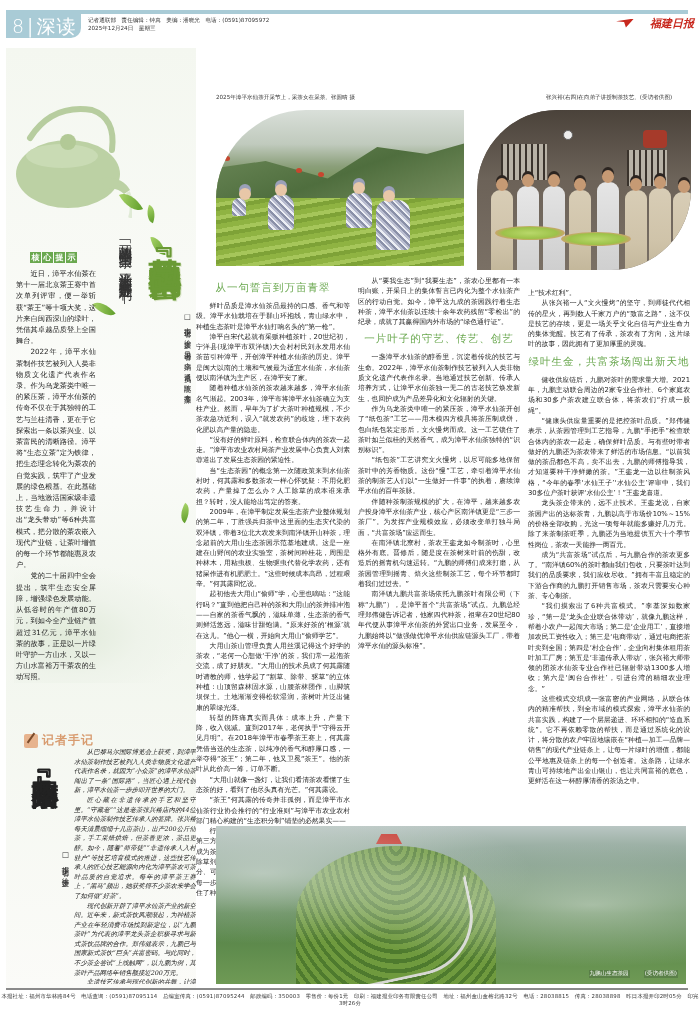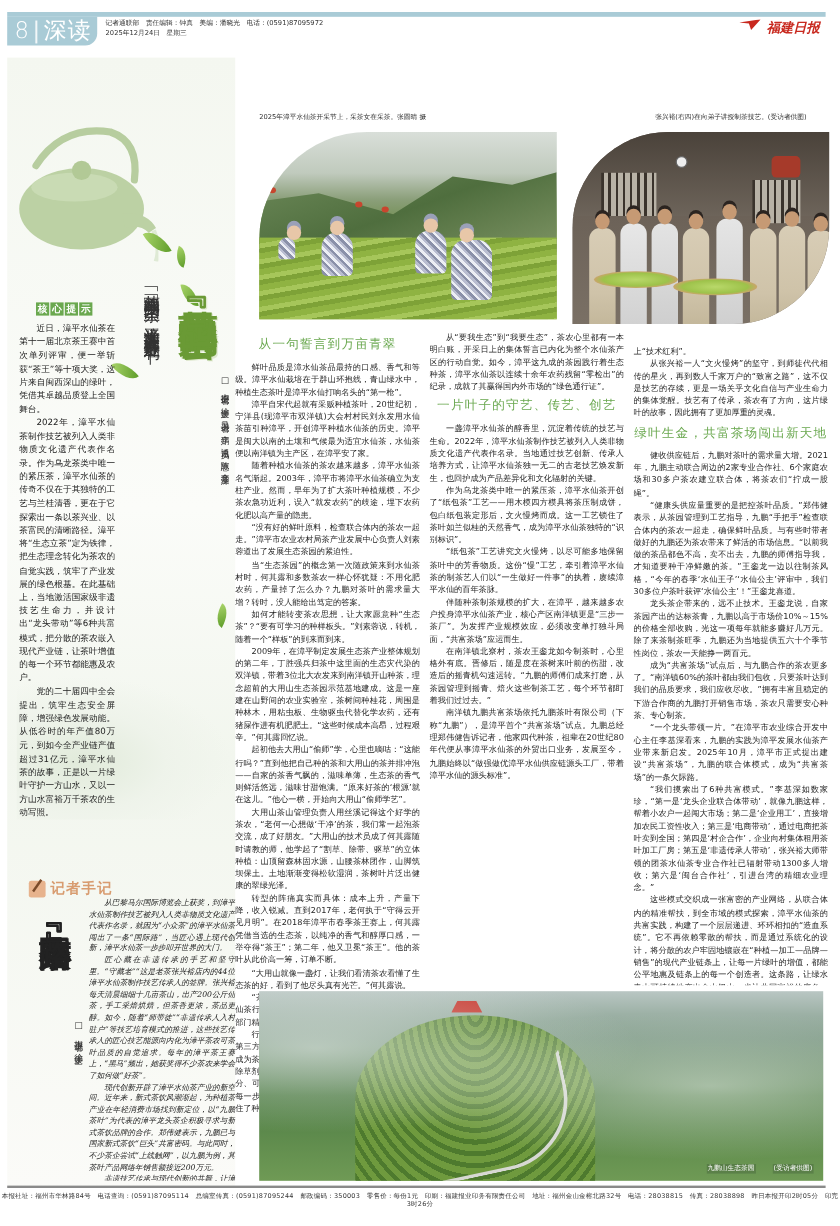--- a/index.html
+++ b/index.html
@@ -5,21 +5,21 @@
 *{box-sizing:border-box;margin:0;padding:0}
 html,body{width:700px;height:1022px;background:#fff;overflow:hidden}
 body{position:relative;font-family:"DejaVu Sans",sans-serif;color:#222}
 .page{position:absolute;left:0;top:0;width:700px;height:1022px;background:#fff}
 
 .topbar{position:absolute;left:6px;top:10px;width:682px;height:4px;background:#a9cbd6}
 .sec-badge{position:absolute;left:6px;top:14px;width:75px;height:24px;background:#a9cbd6;border-radius:0 0 10px 0;color:#fff;font-size:19px;line-height:24px;padding-left:6px;letter-spacing:1px}
 .sec-badge .num{font-family:"DejaVu Sans",sans-serif;font-weight:300}
 .sec-badge .sep{margin:0 2px;opacity:.85}
 .masthead-info{position:absolute;left:88px;top:16px;font-size:5.6px;line-height:8px;color:#333}
-.logo{position:absolute;left:616px;top:16px;height:14px;display:flex;align-items:flex-start;gap:5px}
+.logo{position:absolute;left:616px;top:16px;height:14px;display:flex;align-items:center;gap:16px}
 .logo .mark{width:18px;height:9px;background:#c8281e;clip-path:polygon(0 30%,100% 0,55% 100%,45% 40%)}
 .logo .txt{font-family:"DejaVu Serif",serif;font-style:italic;font-size:11px;color:#c8281e;font-weight:bold}
 
 .left-art{position:absolute;left:6px;top:48px;width:190px;height:940px;background:linear-gradient(180deg,#f4f7f0 0%,#fbfcf9 40%,#f2f6ee 62%,#fbfbf8 100%)}
 .teapot{position:absolute;left:6px;top:50px;width:120px;height:120px}
 .leaf{position:absolute;width:14px;height:24px;background:linear-gradient(135deg,#a9d46a,#5f9d2a);border-radius:0 100% 0 100%}
 .swash{position:absolute;left:8px;top:515px;width:180px;height:120px;background:radial-gradient(ellipse at 30% 60%,#dfe9d8 0%,#eef3ea 40%,transparent 70%);opacity:.9}
 
 .key-title{position:absolute;left:30px;top:252px;display:flex;gap:1px}
 .key-title span{display:inline-block;width:11px;height:11px;background:#6aa84f;color:#fff;font-size:8px;line-height:11px;text-align:center;font-weight:bold}
@@ -156,22 +156,21 @@
     <div class="tray" style="left:18px;top:116px"></div>
     <div class="tray" style="left:84px;top:122px"></div>
   </div>
 
   <div class="col col1">
     <h3>从一句誓言到万亩青翠</h3>
     <p>鲜叶品质是漳水仙茶品最持的口感、香气和等级。漳平水仙栽培在于群山环抱线，青山绿水中，种植生态茶叶是漳平水仙打响名头的“第一枪”。</p>
     <p>漳平自宋代起就有采贩种植茶叶，20世纪初，宁洋县(现漳平市双洋镇)大会村村民刘永发用水仙茶苗引种漳平，开创漳平种植水仙茶的历史。漳平是闽大以南的土壤和气候最为适宜水仙茶，水仙茶便以南洋镇为主产区，在漳平安了家。</p>
     <p>随着种植水仙茶的茶农越来越多，漳平水仙茶名气渐起。2003年，漳平市将漳平水仙茶确立为支柱产业。然而，早年为了扩大茶叶种植规模，不少茶农急功近利，误入“就发农药”的歧途，埋下农药化肥以高产量的隐患。</p>
     <p>“没有好的鲜叶原料，检查联合体内的茶农一起走。”漳平市农业农村局茶产业发展中心负责人刘素蓉道出了发展生态茶园的紧迫性。</p>
-    <p>当“生态茶园”的概念第一次随政策来到水仙茶村时，何其露和多数茶农一样心怀犹疑：不用化肥农药，产量掉了怎么办？九鹏对茶叶的需求量大增？转时，没人能给出笃定的答案。</p>
-    <p>如何才能转变茶农思想，让大家愿意种“生态茶”？“要有可学习的种样板头。”刘素蓉说，转机，随着一个“样板”的到来而到来。</p>
+    <p>当“生态茶园”的概念第一次随政策来到水仙茶村时，何其露和多数茶农一样心怀犹疑：不用化肥农药，产量掉了怎么办？人工除草的成本谁来承担？转时，没人能给出笃定的答案。</p>
     <p>2009年，在漳平制定发展生态茶产业整体规划的第二年，丁胜强兵归茶中这里面的生态灾代染的双洋镇，带着3位北大农发来到南洋镇开山种茶，理念超前的大用山生态茶园示范基地建成。这是一座建在山野间的农业实验室，茶树间种桂花，周围是种林木，用粘虫板、生物驱虫代替化学农药，还有猪屎作进有机肥肥土。“这些时候成本高昂，过程艰辛。”何其露回忆说。</p>
     <p>起初他去大用山“偷师”学，心里也嘀咕：“这能行吗？”直到他把自己种的茶和大用山的茶并排冲泡——自家的茶香气飘的，滋味单薄，生态茶的香气则鲜活悠远，滋味甘甜饱满。“原来好茶的‘根源’就在这儿。”他心一横，开始向大用山“偷师学艺”。</p>
     <p>大用山茶山管理负责人用丝溪记得这个好学的茶农，“老何一心想做‘干净’的茶，我们常一起泡茶交流，成了好朋友。”大用山的技术员成了何其露随时请教的师，他学起了“割草、除带、驱草”的立体种植：山顶留森林固水源，山腰茶林团作，山脚筑坝保土。土地渐渐变得松软湿润，茶树叶片泛出健康的翠绿光泽。</p>
     <p>转型的阵痛真实而具体：成本上升，产量下降，收入锐减。直到2017年，老何执于“守得云开见月明”。在2018年漳平市春季茶王赛上，何其露凭借当选的生态茶，以纯净的香气和醇厚口感，一举夺得“茶王”；第二年，他又卫冕“茶王”。他的茶叶从此价高一筹，订单不断。</p>
     <p>“大用山就像一盏灯，让我们看清茶农看懂了生态茶的好，看到了他尽头真有光芒。”何其露说。</p>
     <p>“茶王”何其露的传奇并非孤例，而是漳平市水仙茶行业协会推行的“行业准则”与漳平市农业农村部门精心构建的“生态积分制”铺垫的必然果实——</p>
     <p>行业协会将生态种茶的故事送入千家万户，以第三方且宣誓和签署承诺书的仪式令生态种茶理念成为茶农坚守的“行业准则”；“生态积分制”将“不用除草剂”“施用农家肥”等要求，转化为可记录、可积分、可兑换技术支持的激励政策的指挥，让茶农的每一步对茶都得到回报，引入正向反馈，稳稳地托住了种植茶的慢心。</p>
   </div>
 
   <div class="col col2" style="max-height:545px;overflow:hidden">
@@ -186,21 +185,20 @@
   </div>
 
   <div class="col col3" style="max-height:545px;overflow:hidden">
     <p style="text-indent:0;margin-top:12px">上“技术红利”。</p>
     <p>从张兴裕一人“文火慢烤”的坚守，到师徒代代相传的星火，再到数人千家万户的“致富之路”，这不仅是技艺的存续，更是一场关乎文化自信与产业生命力的集体觉醒。技艺有了传承，茶农有了方向，这片绿叶的故事，因此拥有了更加厚重的灵魂。</p>
     <h3>绿叶生金，共富茶场闯出新天地</h3>
     <p>健收供应链后，九鹏对茶叶的需求量大增。2021年，九鹏主动联合周边的2家专业合作社、6个家庭农场和30多户茶农建立联合体，将茶农们“拧成一股绳”。</p>
     <p>“健康头供应量重要的是把控茶叶品质。”郑伟健表示，从茶园管理到工艺指导，九鹏“手把手”检查联合体内的茶农一起走，确保鲜叶品质。与有些时带者做好的九鹏还为茶农带来了鲜活的市场信息。“以前我做的茶品都色不高，卖不出去，九鹏的师傅指导我，才知道要种干净鲜嫩的茶。”王銮龙一边以往制茶风格，“今年的春季‘水仙王子’‘水仙公主’评审中，我们30多位户茶叶获评‘水仙公主’！”王銮龙喜道。</p>
     <p>龙头茶企带来的，远不止技术。王銮龙说，自家茶园产出的达标茶青，九鹏以高于市场价10%～15%的价格全部收购，光这一项每年就能多赚好几万元。除了来茶制茶旺季，九鹏还为当地提供五六十个季节性岗位，茶农一天能挣一两百元。</p>
     <p>成为“共富茶场”试点后，与九鹏合作的茶农更多了。“南洋镇60%的茶叶都由我们包收，只要茶叶达到我们的品质要求，我们应收尽收。”拥有丰富且稳定的下游合作商的九鹏打开销售市场，茶农只需要安心种茶、专心制茶。</p>
-    <p>“一个龙头带领一片。”在漳平市农业综合开发中心主任李基深看来，九鹏的实践为漳平发展水仙茶产业带来新启发。2025年10月，漳平市正式提出建设“共富茶场”，九鹏的联合体模式，成为“共富茶场”的一条欠际路。</p>
     <p>“我们摸索出了6种共富模式。”李基深如数家珍，“第一是‘龙头企业联合体带动’，就像九鹏这样，帮着小农户一起闯大市场；第二是‘企业用工’，直接增加农民工资性收入；第三是‘电商带动’，通过电商把茶叶卖到全国；第四是‘村企合作’，企业向村集体租用茶叶加工厂房；第五是‘非遗传承人带动’，张兴裕大师带领的团茶水仙茶专业合作社已辐射带动1300多人增收；第六是‘闽台合作社’，引进台湾的精细农业理念。”</p>
     <p>这些模式交织成一张富密的产业网络，从联合体内的精准帮扶，到全市域的模式探索，漳平水仙茶的共富实践，构建了一个层层递进、环环相扣的“造血系统”。它不再依赖零散的帮扶，而是通过系统化的设计，将分散的农户牢固地镶嵌在“种植—加工—品牌—销售”的现代产业链条上，让每一片绿叶的增值，都能公平地惠及链条上的每一个创造者。这条路，让绿水青山可持续地产出金山银山，也让共同富裕的底色，更鲜活在这一杯醇厚清香的茶汤之中。</p>
   </div>
 
   <div class="photo3">
     <div class="mound"></div>
     <div class="pavilion"></div>
     <div class="path"></div>
     <div class="mist"></div>
     <div class="cap">

